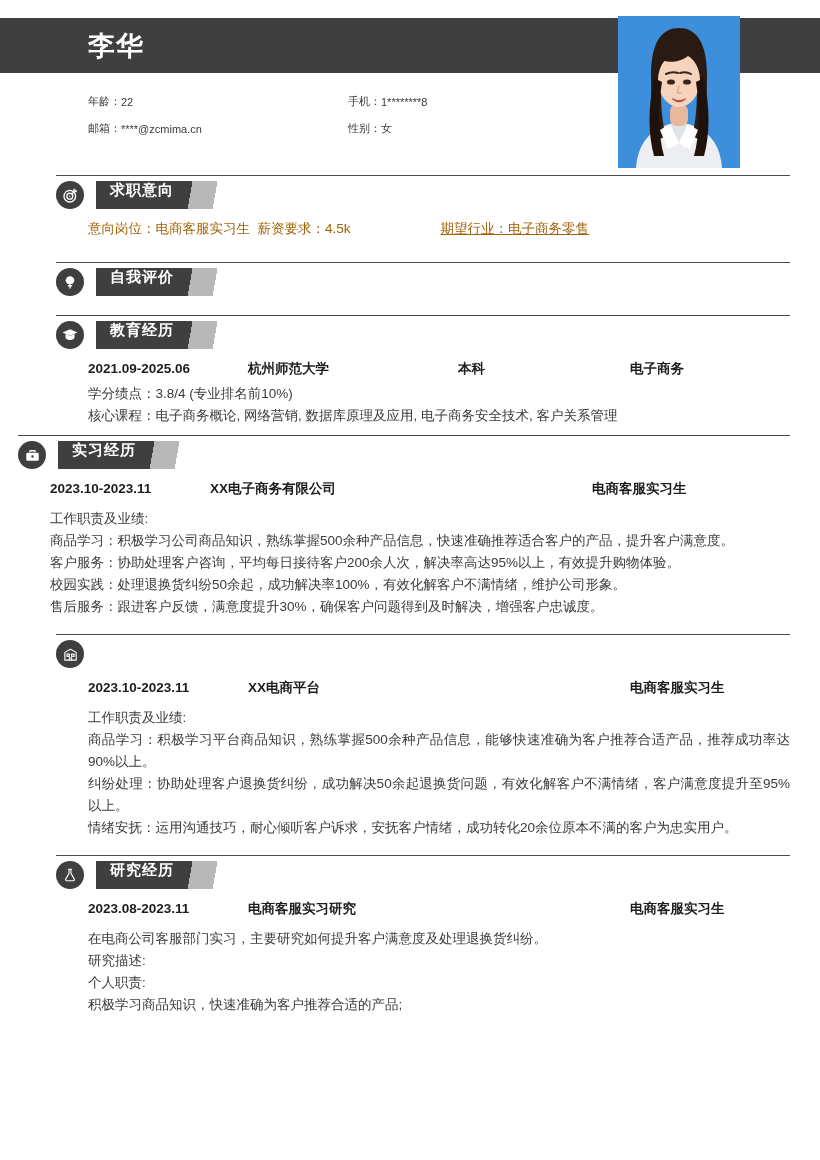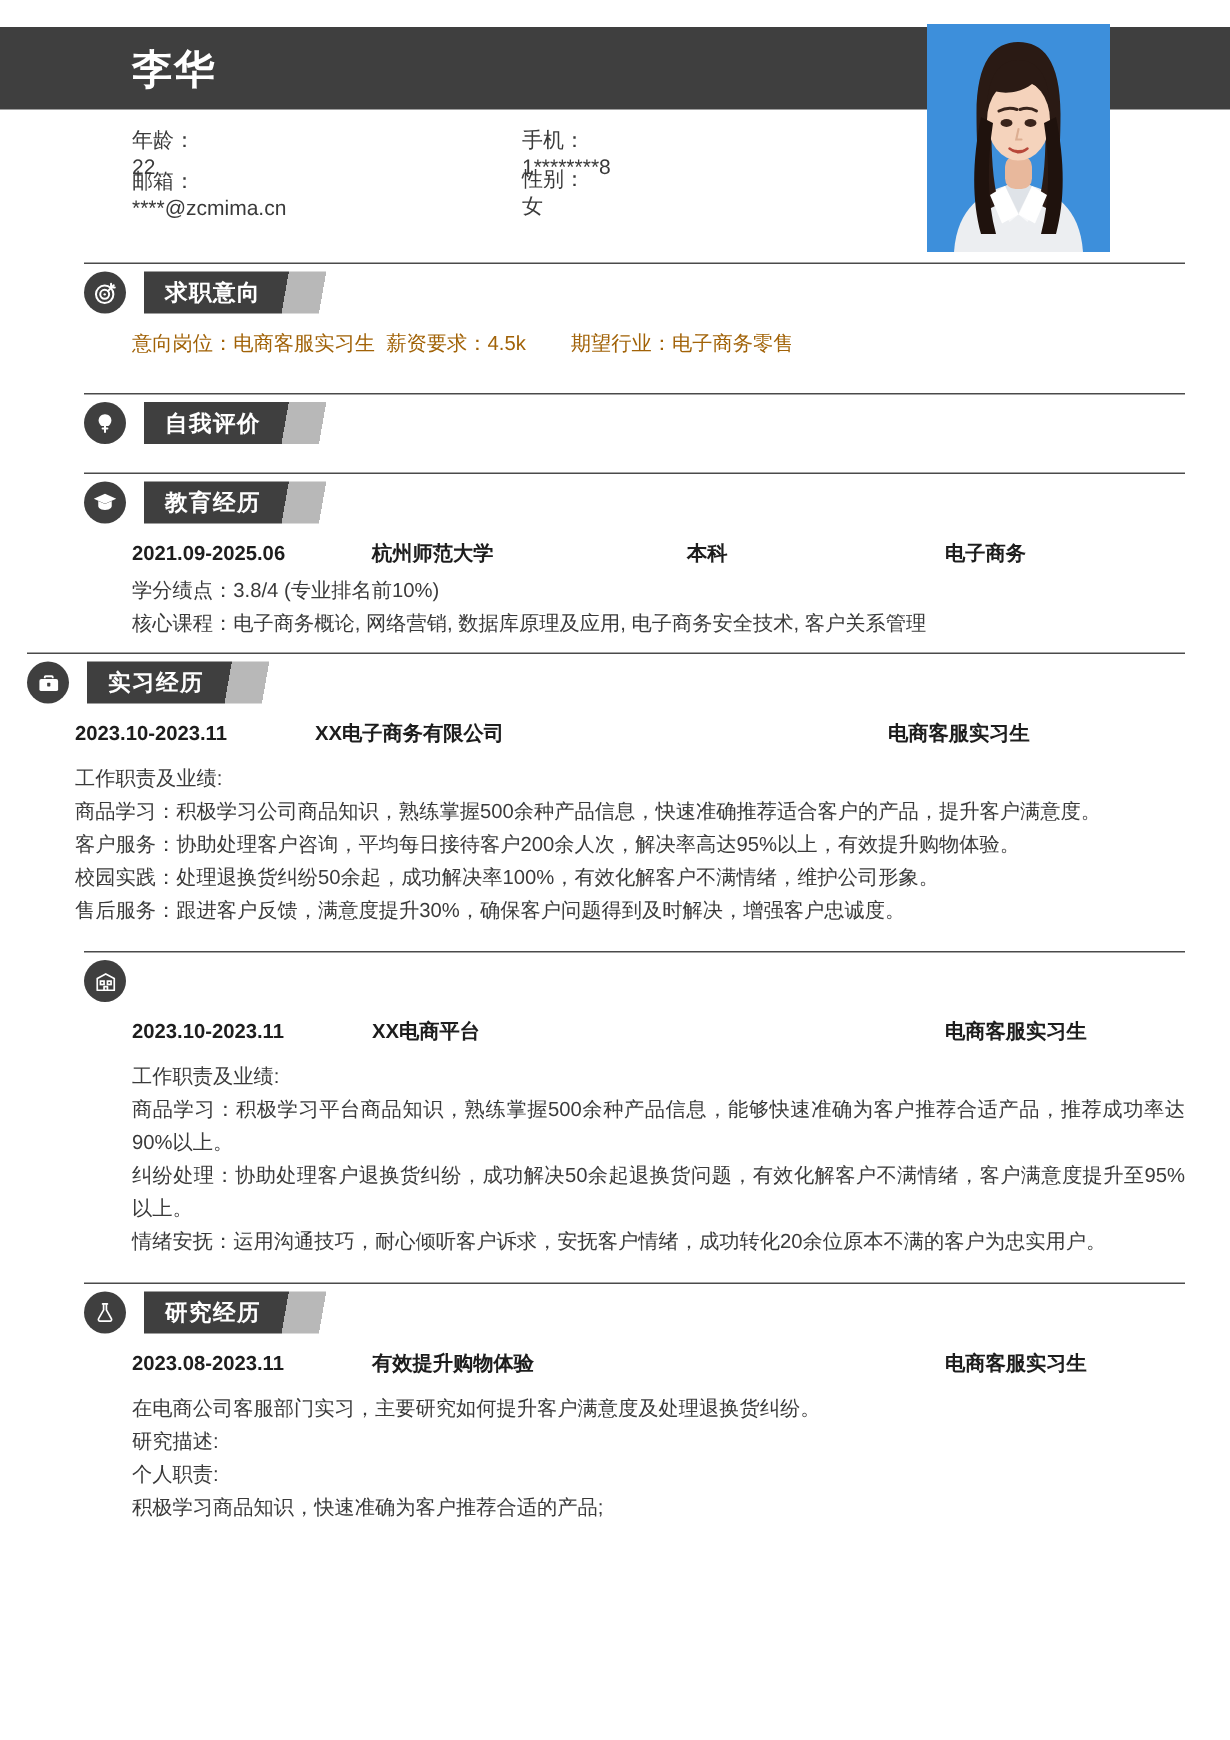--- a/index.html
+++ b/index.html
@@ -57,24 +57,23 @@
     top: 88px;
     width: 500px;
   }
   .contact-row {
     display: flex;
     height: 27px;
     align-items: center;
   }
   .contact-cell {
     display: flex;
-    align-items: flex-start;
-    font-size: 14px;
+    align-items: center;
+    font-size: 11px;
     color: #3a3a3a;
-    flex-direction: column;
   }
   .contact-cell.c1 { width: 260px; }
   .contact-label { white-space: pre; }
   .contact-value { white-space: pre; }
 
   
   .section {
     position: relative;
     padding-left: 56px;
     margin: 0 0 0 0;
@@ -111,21 +110,21 @@
     left: 96px;
     top: 6px;
     height: 28px;
   }
   .sec-title-bar {
     position: relative;
     height: 28px;
     background: #3f3f3f;
     padding: 0 14px 0 14px;
     display: flex;
-    align-items: center;
+    align-items: flex-start;
     float: left;
   }
   .sec-title-bar span {
     font-size: 15px;
     font-weight: bold;
     color: #ffffff;
     letter-spacing: 1px;
     white-space: nowrap;
   }
   .sec-slant {
@@ -150,21 +149,21 @@
 
   
   .intent-row {
     display: flex;
     font-size: 13.5px;
     color: #a16207;
     line-height: 22px;
     padding: 8px 0 0 32px;
   }
   .intent-a { white-space: pre; }
-  .intent-b { white-space: pre; margin-left: 30px; }
+  .intent-b { white-space: pre; margin-left: 90px; text-decoration: underline; }
 
   
   .exp-row {
     display: flex;
     font-size: 13.5px;
     font-weight: bold;
     color: #1d1d1d;
     padding: 9px 0 3px 32px;
     line-height: 20px;
   }
@@ -383,21 +382,21 @@
     </div>
     <div class="sec-title-wrap">
       <div class="sec-title-bar">
         <span>研究经历</span>
       </div>
       <div class="sec-slant"></div>
     </div>
   </div>
   <div class="exp-row">
     <span class="col-date">2023.08-2023.11</span>
-    <span class="col-org" style="width:382px;">有效提升购物体验</span>
+    <span class="col-org" style="width:382px;">电商客服实习研究</span>
     <span class="col-role">电商客服实习生</span>
   </div>
   <div class="sec-body">
     <p class="ptext">在电商公司客服部门实习，主要研究如何提升客户满意度及处理退换货纠纷。</p>
     <p class="ptext">研究描述:</p>
     <p class="ptext">个人职责:</p>
     <p class="ptext">积极学习商品知识，快速准确为客户推荐合适的产品;</p>
 
   </div>
 </div>

